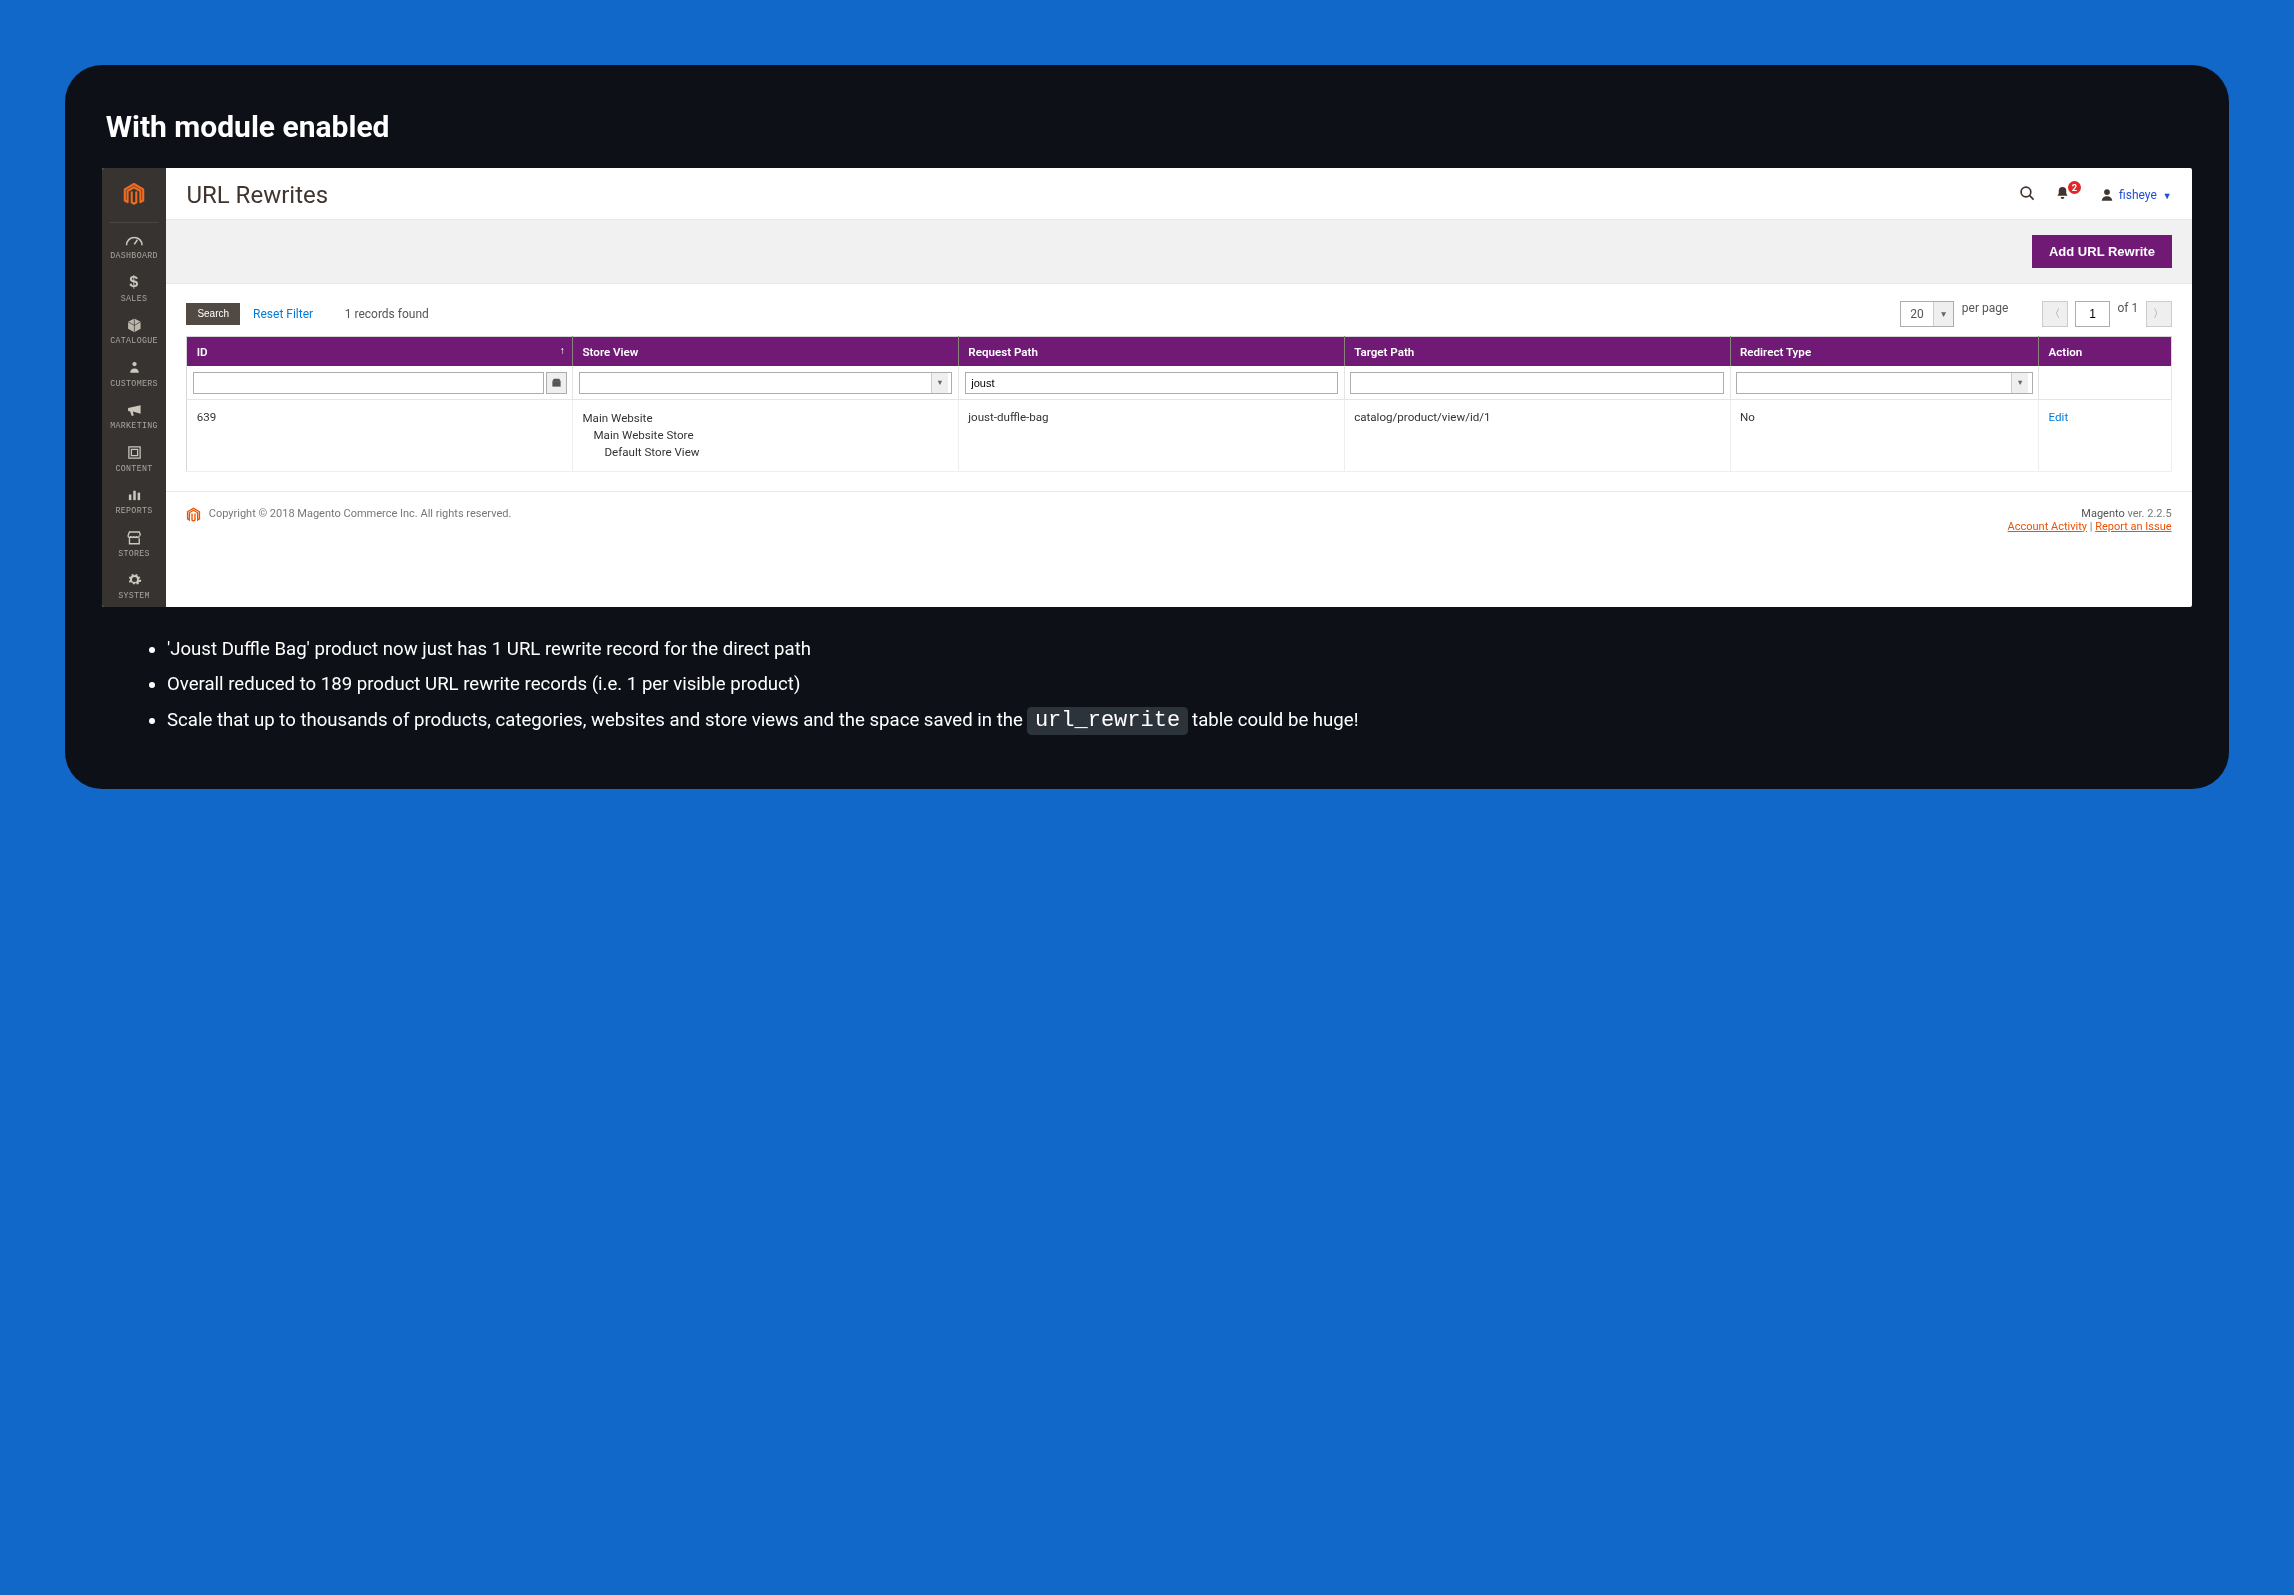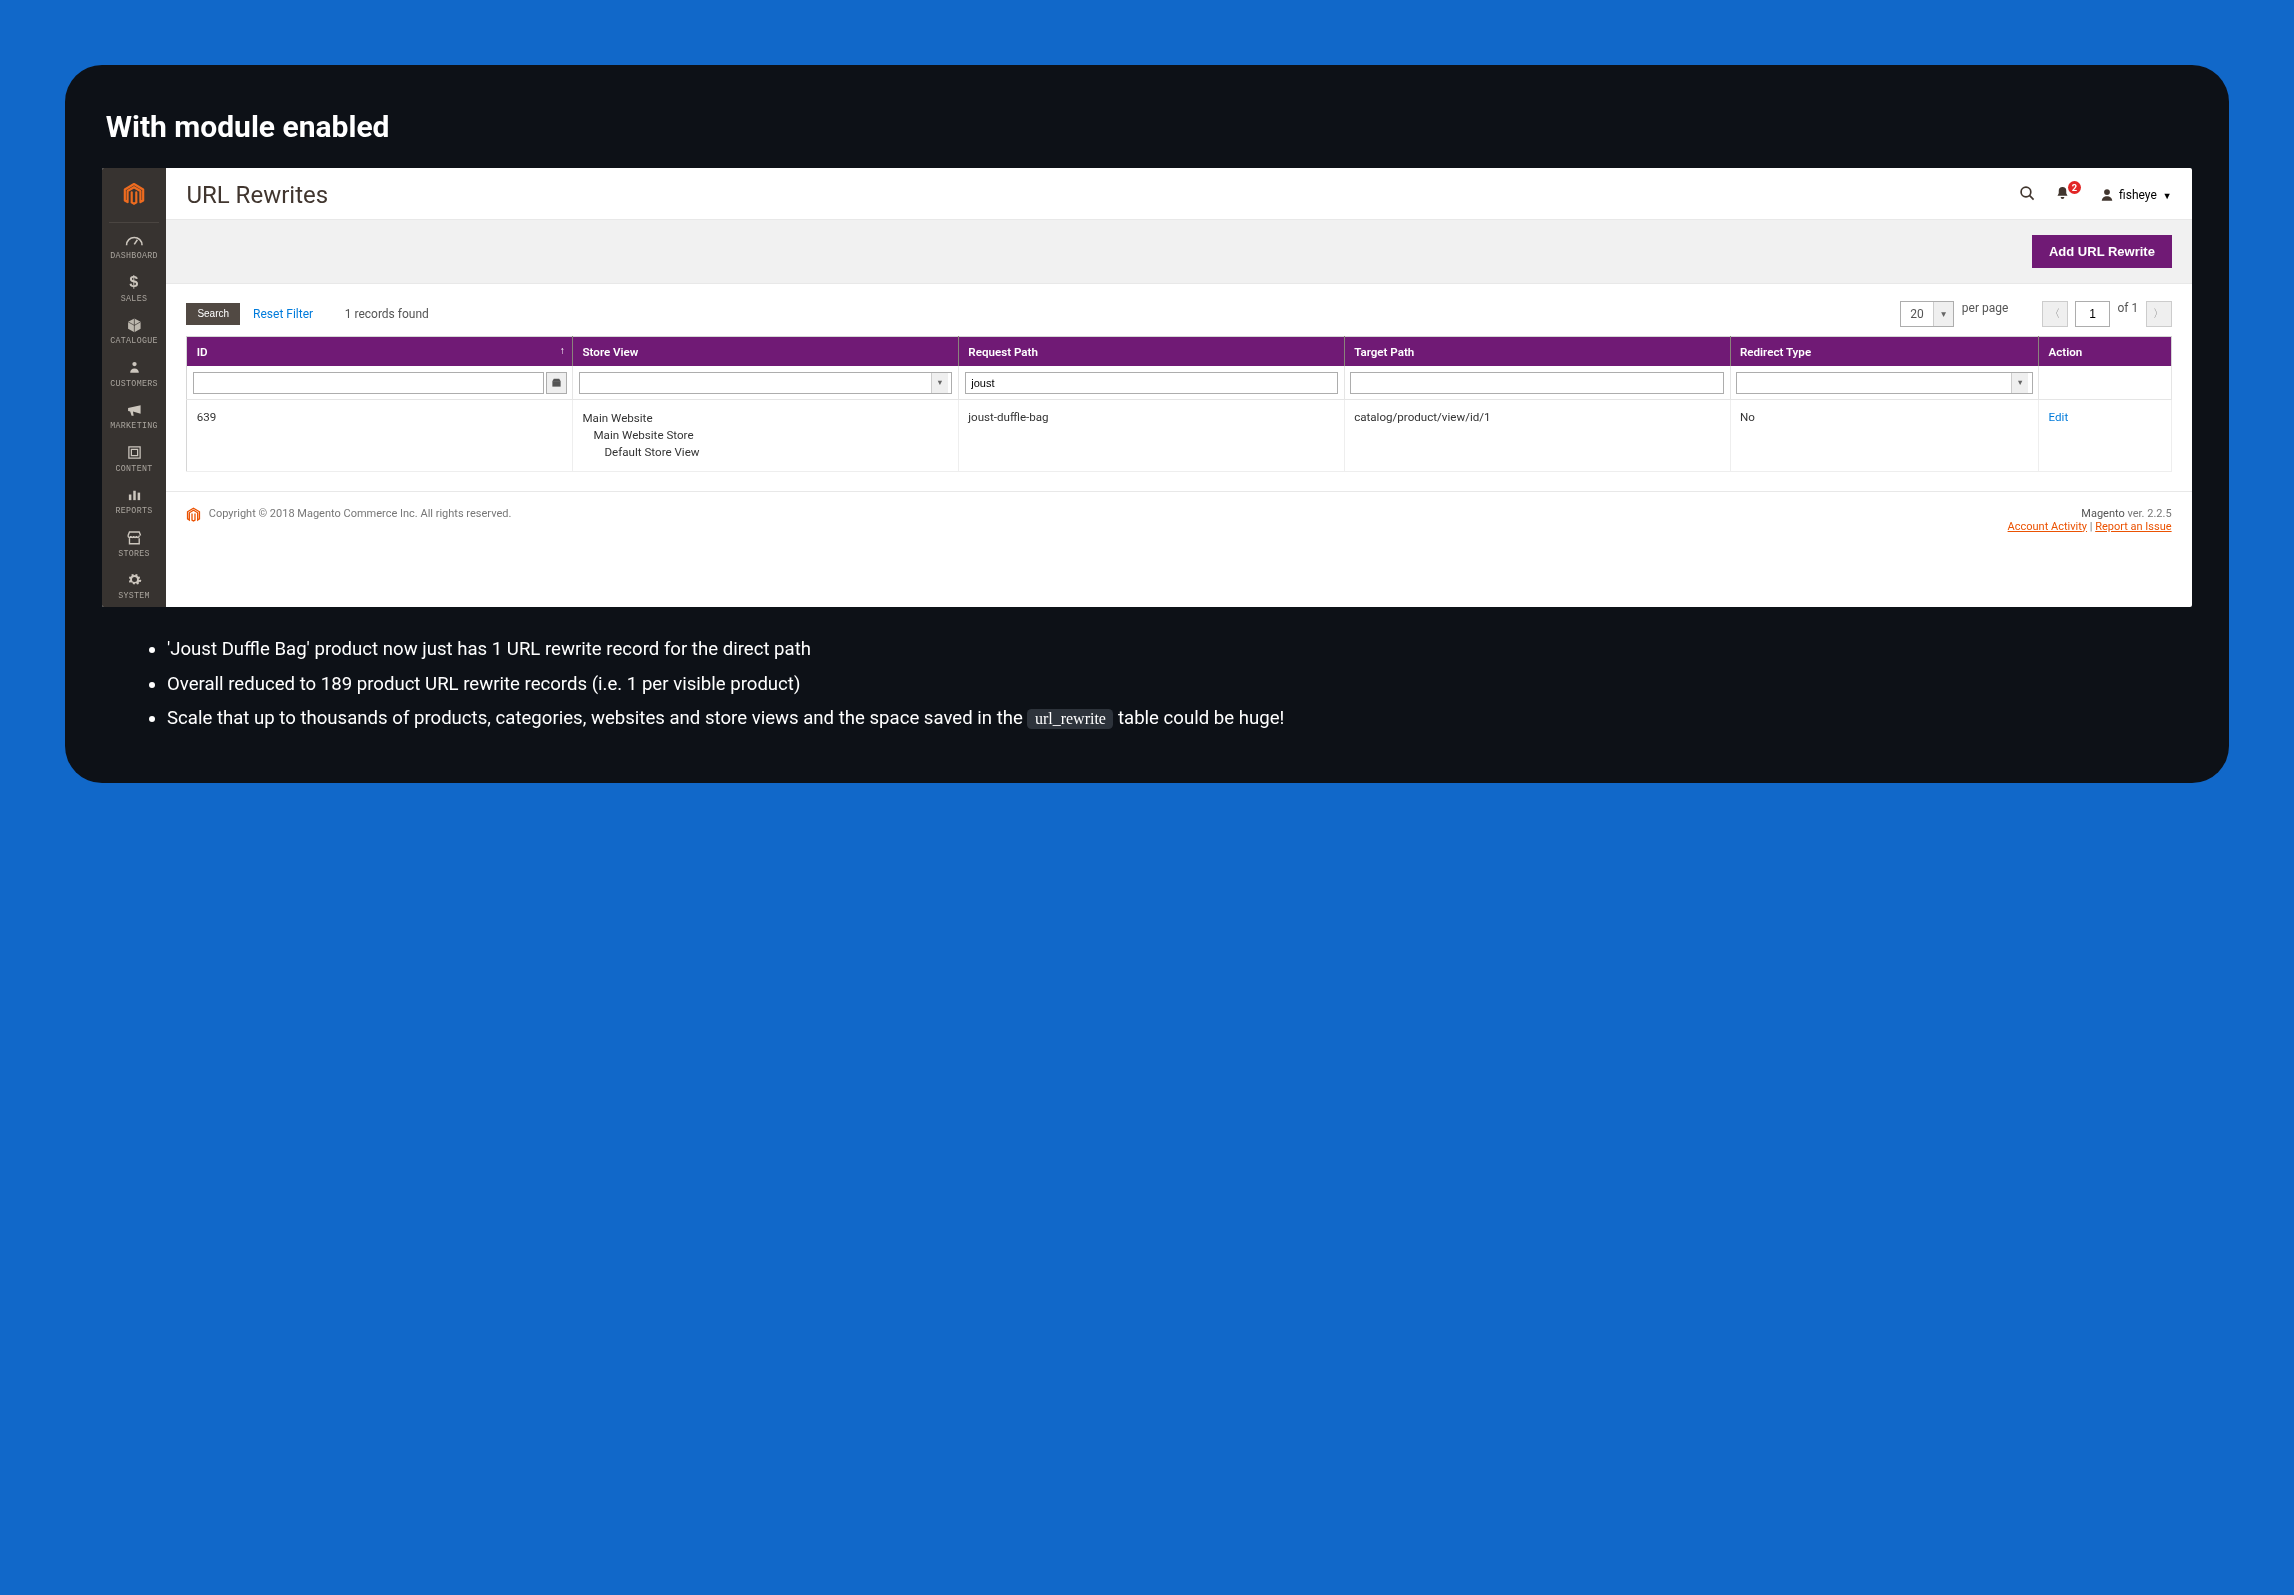--- a/index.html
+++ b/index.html
@@ -70,21 +70,21 @@
   }
   .page-title { font-size: 24px; font-weight: 400; color:#41362f;}
   .topbar .spacer { flex:1; }
   .top-icon { width:26px; text-align:center; font-size:16.7px; color:#41362f; position:relative; cursor:pointer;}
   .bell-wrap { position:relative; margin: 0 9.3px; }
   .badge {
     position:absolute; top:-3.7px; right:-5.6px;
     background:#e22626; color:#fff; font-size:9.3px; font-weight:700;
     border-radius:7.4px; padding:0 3.7px; line-height:13px; min-width:13px; text-align:center;
   }
-  .user-menu { display:flex; align-items:center; gap:5.6px; margin-left:15px; color:#000000; cursor:pointer;}
+  .user-menu { display:flex; align-items:center; gap:5.6px; margin-left:15px; color:#1d4ed8; cursor:pointer;}
   .user-menu .uname { font-size:12px; }
   .user-menu .caret { font-size:9.3px; }
   .action-strip {
     background:#f1f1f1;
     border-top:0.9px solid #e8e8e8;
     border-bottom:0.9px solid #e8e8e8;
     padding: 15px 20.4px;
     display:flex;
     justify-content:flex-end;
   }
@@ -188,22 +188,22 @@
     margin-top: 26px;
     padding-left: 65px;
     font-size: 18.6px;
     line-height: 1.75;
   }
   .bullets li { margin-bottom: 1.9px; }
   code.inline {
     background:#2d333b;
     padding:0.9px 7.4px 1.9px 7.4px;
     border-radius:4.6px;
-    font-family: Liberation Serif, serif;
-    font-size: 16px;
+    font-family: Liberation Mono, monospace;
+    font-size: 22px;
   }
 </style>
 </head>
 <body>
 
 <div class="card">
   <h2 class="card-title">With module enabled</h2>
 
   <div class="screenshot">
 

